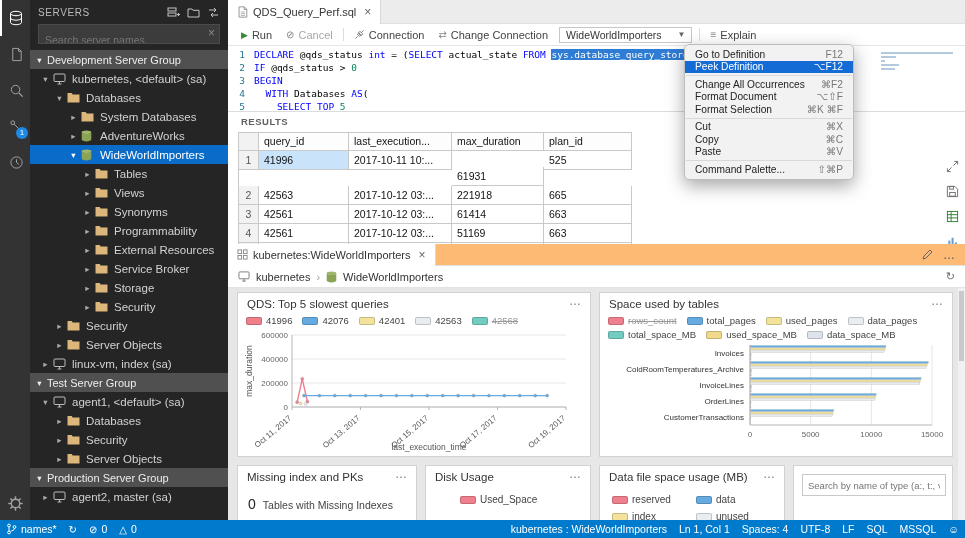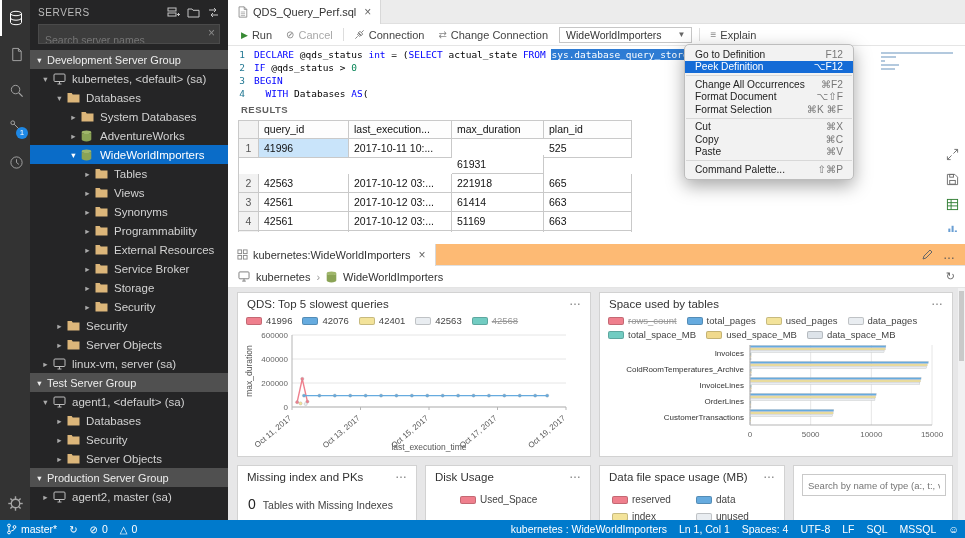--- a/index.html
+++ b/index.html
@@ -51,21 +51,21 @@
   #code{position:absolute;top:2px;left:0;}
   .cline{display:flex;height:13px;line-height:13px;font-family:"DejaVu Sans Mono",monospace;font-size:9.5px;}
   .ln{width:26px;text-align:right;padding-right:9px;color:#237893;flex:none;}
   .ctext{white-space:pre;color:#000;}
   .kw{color:#0000ff;} .id{color:#000000;text-align:center;} .pl{color:#000000;} .num{color:#098658;}
   .seltok{background:#2e7cd4;color:#ffffff;}
   #minimap{position:absolute;right:6px;top:4px;width:78px;}
   .mbar{height:2px;margin:2px 0;background:#b3c9de;}
 
   
-  #results{position:absolute;top:100px;left:0;right:0;height:132px;background:#fff;overflow:hidden;}
+  #results{position:absolute;top:112px;left:0;right:0;height:132px;background:#fff;overflow:hidden;}
   .results-title{position:absolute;top:4px;left:13px;font-size:9.5px;font-weight:bold;color:#5f5f5f;letter-spacing:.5px;}
   #grid{position:absolute;top:20px;left:10px;font-size:10.5px;border-top:1px solid #c9c9c9;border-left:1px solid #c9c9c9;display:inline-block;background:#fff;}
   .grow{display:flex;}
   .gc{height:19px;line-height:18px;border-right:1px solid #c9c9c9;border-bottom:1px solid #c9c9c9;padding:0 5px;overflow:hidden;white-space:nowrap;color:#111;}
   .gh{background:#fdfdfd;height:18px;line-height:17px;}
   .rn{background:#f2f2f2;text-align:center;color:#555;padding:0 2px;}
   .csel{background:#c9e4fa;}
   #res-icons{position:absolute;right:6px;top:48px;display:flex;flex-direction:column;gap:12px;}
 
   
@@ -345,21 +345,21 @@
           <span class="tlabel">Server Objects</span>
         </div>
         <div class="trow" style="padding-left: 10px;">
           <span class="twisty">▸</span>
           <span class="ticon">
             <svg width="13" height="12" viewBox="0 0 13 12">
               <rect x="1" y="1" width="11" height="7.5" rx="1" fill="none" stroke="#bdbdbd"></rect>
               <path d="M4.5 11h4M6.5 8.5V11" stroke="#bdbdbd" fill="none"></path>
             </svg>
           </span>
-          <span class="tlabel">linux-vm, server (sa)</span>
+          <span class="tlabel">linux-vm, index (sa)</span>
         </div>
         <div class="trow tgroup" style="padding-left: 4px;">
           <span class="twisty">▾</span>
           <span class="tlabel">Test Server Group</span>
         </div>
         <div class="trow" style="padding-left: 10px;">
           <span class="twisty">▾</span>
           <span class="ticon">
             <svg width="13" height="12" viewBox="0 0 13 12">
               <rect x="1" y="1" width="11" height="7.5" rx="1" fill="none" stroke="#bdbdbd"></rect>
@@ -875,21 +875,21 @@
     <div id="sb-left" style="display:flex;height:100%;">
         <div class="sbitem">
           <span>
             <svg width="11" height="12" viewBox="0 0 11 12">
               <circle cx="3" cy="2.5" r="1.4" fill="none" stroke="#fff"></circle>
               <circle cx="3" cy="9.5" r="1.4" fill="none" stroke="#fff"></circle>
               <circle cx="8.5" cy="4" r="1.4" fill="none" stroke="#fff"></circle>
               <path d="M3 4v4M8.5 5.5c0 2-2.5 2-4 2.8" fill="none" stroke="#fff"></path>
             </svg>
           </span>
-          <span>master*</span>
+          <span>names*</span>
         </div>
         <div class="sbitem">
           <span><span class="sbico">↻</span></span>
         </div>
         <div class="sbitem">
           <span><span class="sbico">⊘</span></span>
           <span>0</span>
         </div>
         <div class="sbitem">
           <span><span class="sbico">△</span></span>

